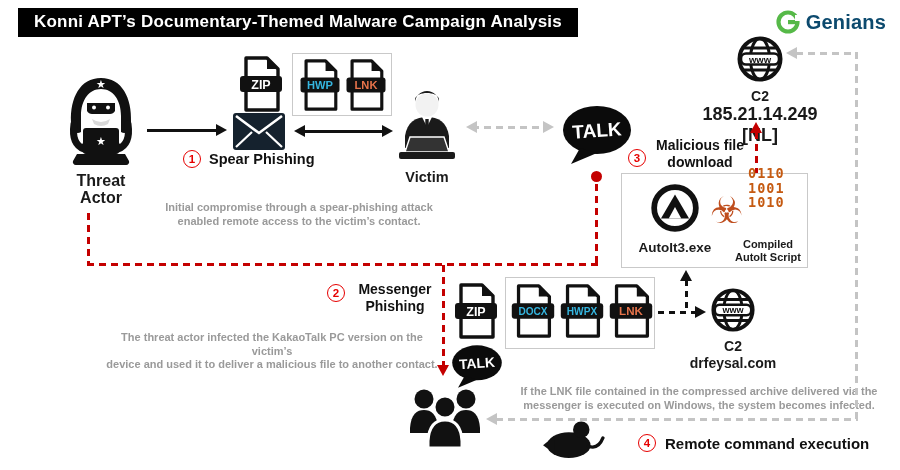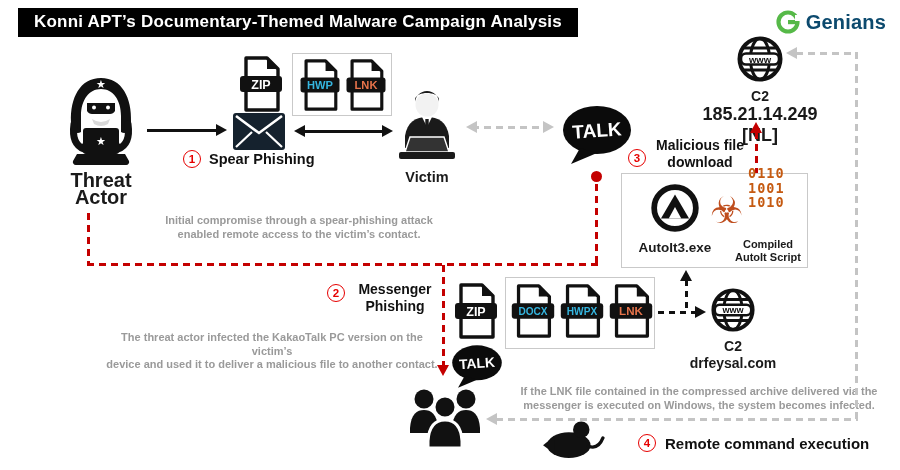--- a/index.html
+++ b/index.html
@@ -78,21 +78,21 @@
     <circle cx="36" cy="31.5" r="2" fill="#fff"></circle>
       <circle cx="50" cy="31.5" r="2" fill="#fff"></circle>
     <path d="M34 43 q9 6 18 0 l-2 5 q-7 4 -14 0 Z" fill="#d9d9d9"></path>
     <text x="43" y="12" text-anchor="middle" font-size="11" fill="#fff">★</text>
     <path d="M16 48 C14 62 18 70 26 73 L30 64" fill="none" stroke="#111" stroke-width="7" stroke-linecap="round"></path>
     <path d="M70 48 C72 62 68 70 60 73 L56 64" fill="none" stroke="#111" stroke-width="7" stroke-linecap="round"></path>
     <rect x="25" y="52" width="36" height="26" rx="3" fill="#111"></rect>
     <text x="43" y="69" text-anchor="middle" font-size="11" fill="#fff">★</text>
     <path d="M19 78 h48 l4 7 a3 3 0 0 1 -3 4 h-50 a3 3 0 0 1 -3 -4 Z" fill="#111"></path>
   </svg>
-  <div class="abs node-label" style="left:55px; top:172px; width:92px; font-size:20px; line-height:17px;">
+  <div class="abs node-label" style="left:55px; top:172px; width:92px; font-size:16px; line-height:17px;">
     <div>Threat</div>
     <div>Actor</div>
   </div>
 
   <div class="abs solid-h" style="left:147px; top:129px; width:70px;"></div>
   <div class="abs ah ah-r" style="left:216px; top:124px;"></div>
 
   <svg class="abs file-svg" style="left:236px; top:56px;" width="50" height="56" viewBox="0 0 44 56">
     <path d="M7 2 H28 L39 13 V54 H7 Z" fill="#fff" stroke="#111" stroke-width="3.4" stroke-linejoin="round"></path>
     <path d="M28 2 L39 13 H28 Z" fill="#111"></path>
@@ -122,21 +122,21 @@
 
   <div class="abs solid-h" style="left:301px; top:130px; width:84px;"></div>
   <div class="abs ah ah-l" style="left:294px; top:125px;"></div>
   <div class="abs ah ah-r" style="left:382px; top:125px;"></div>
 
   <div class="abs" style="left:183px; top:150px; display:flex; align-items:center; gap:8px;">
     <span class="stepnum">1</span>
     <span class="steplabel" style="font-size:14.5px;text-align:right;">Spear Phishing</span>
   </div>
 
-  <div class="abs caption" style="left:138px; top:201px; width:322px;margin-top:13px;">
+  <div class="abs caption" style="left:138px; top:201px; width:322px;">
     <div>Initial compromise through a spear-phishing attack</div>
     <div>enabled remote access to the victim’s contact.</div>
   </div>
 
   <svg class="abs" style="left:395px; top:90px;" width="64" height="76" viewBox="0 0 62 76">
     <circle cx="31" cy="15" r="11.5" fill="#f2f2f2"></circle>
     <path d="M19 13 a12 12 0 0 1 24 0 l0 -4 c-2 -8 -22 -8 -24 0 Z" fill="#1a1a1a"></path>
     <path d="M9 46 C11 32 20 27 31 27 C42 27 51 32 53 46 L53 58 H9 Z" fill="#1a1a1a"></path>
     <polygon points="26,27 36,27 31,37" fill="#fff"></polygon>
     <rect x="29.3" y="29" width="3.4" height="11" fill="#1a1a1a"></rect>

